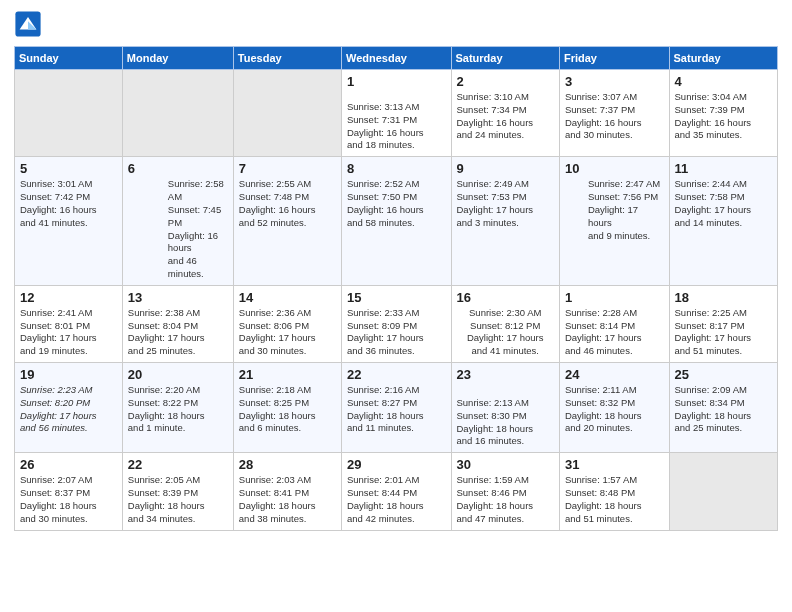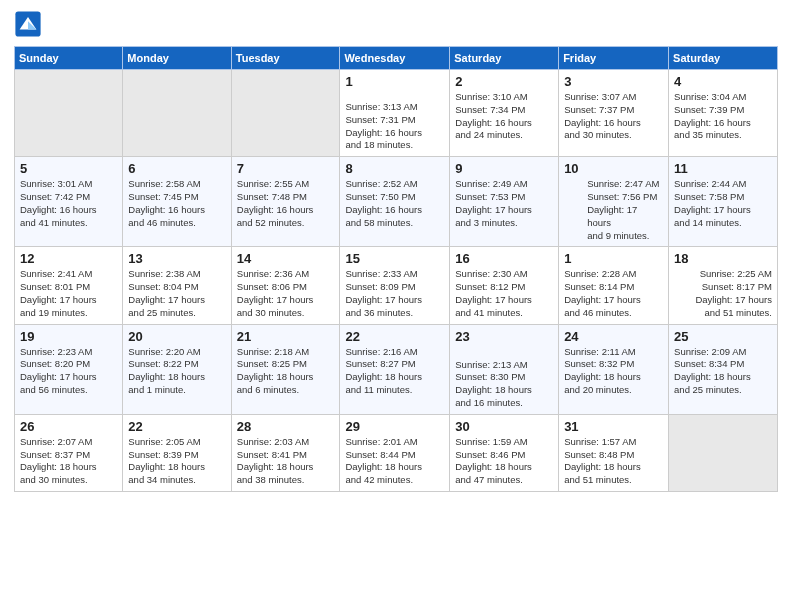--- a/index.html
+++ b/index.html
@@ -166,21 +166,21 @@
         <tr>
           <td>
             <div class="day-num">5</div>
             <div class="day-info" style="white-space: pre-line;">Sunrise: 3:01 AM
 Sunset: 7:42 PM
 Daylight: 16 hours
 and 41 minutes.</div>
           </td>
           <td>
             <div class="day-num">6</div>
-            <div class="day-info" style="white-space: pre-line;">Sunrise: 2:58 AM
+            <div class="day-info" style="white-space: pre-line; margin-left: 40px;">Sunrise: 2:58 AM
 Sunset: 7:45 PM
 Daylight: 16 hours
 and 46 minutes.</div>
           </td>
           <td>
             <div class="day-num">7</div>
             <div class="day-info" style="white-space: pre-line;">Sunrise: 2:55 AM
 Sunset: 7:48 PM
 Daylight: 16 hours
 and 52 minutes.</div>
@@ -238,44 +238,44 @@
           </td>
           <td>
             <div class="day-num">15</div>
             <div class="day-info" style="white-space: pre-line;">Sunrise: 2:33 AM
 Sunset: 8:09 PM
 Daylight: 17 hours
 and 36 minutes.</div>
           </td>
           <td>
             <div class="day-num">16</div>
-            <div class="day-info" style="white-space: pre-line;">Sunrise: 2:30 AM
+            <div class="day-info" style="white-space: pre-line; text-align: center;">Sunrise: 2:30 AM
 Sunset: 8:12 PM
 Daylight: 17 hours
 and 41 minutes.</div>
           </td>
           <td>
             <div class="day-num">1</div>
             <div class="day-info" style="white-space: pre-line;">Sunrise: 2:28 AM
 Sunset: 8:14 PM
 Daylight: 17 hours
 and 46 minutes.</div>
           </td>
           <td>
             <div class="day-num">18</div>
-            <div class="day-info" style="white-space: pre-line; text-align: right;">Sunrise: 2:25 AM
+            <div class="day-info" style="white-space: pre-line;">Sunrise: 2:25 AM
 Sunset: 8:17 PM
 Daylight: 17 hours
 and 51 minutes.</div>
           </td>
         </tr>
         <tr>
           <td>
             <div class="day-num">19</div>
-            <div class="day-info" style="white-space: pre-line;">Sunrise: 2:23 AM
+            <div class="day-info" style="white-space: pre-line; font-style: italic;">Sunrise: 2:23 AM
 Sunset: 8:20 PM
 Daylight: 17 hours
 and 56 minutes.</div>
           </td>
           <td>
             <div class="day-num">20</div>
             <div class="day-info" style="white-space: pre-line;">Sunrise: 2:20 AM
 Sunset: 8:22 PM
 Daylight: 18 hours
 and 1 minute.</div>

